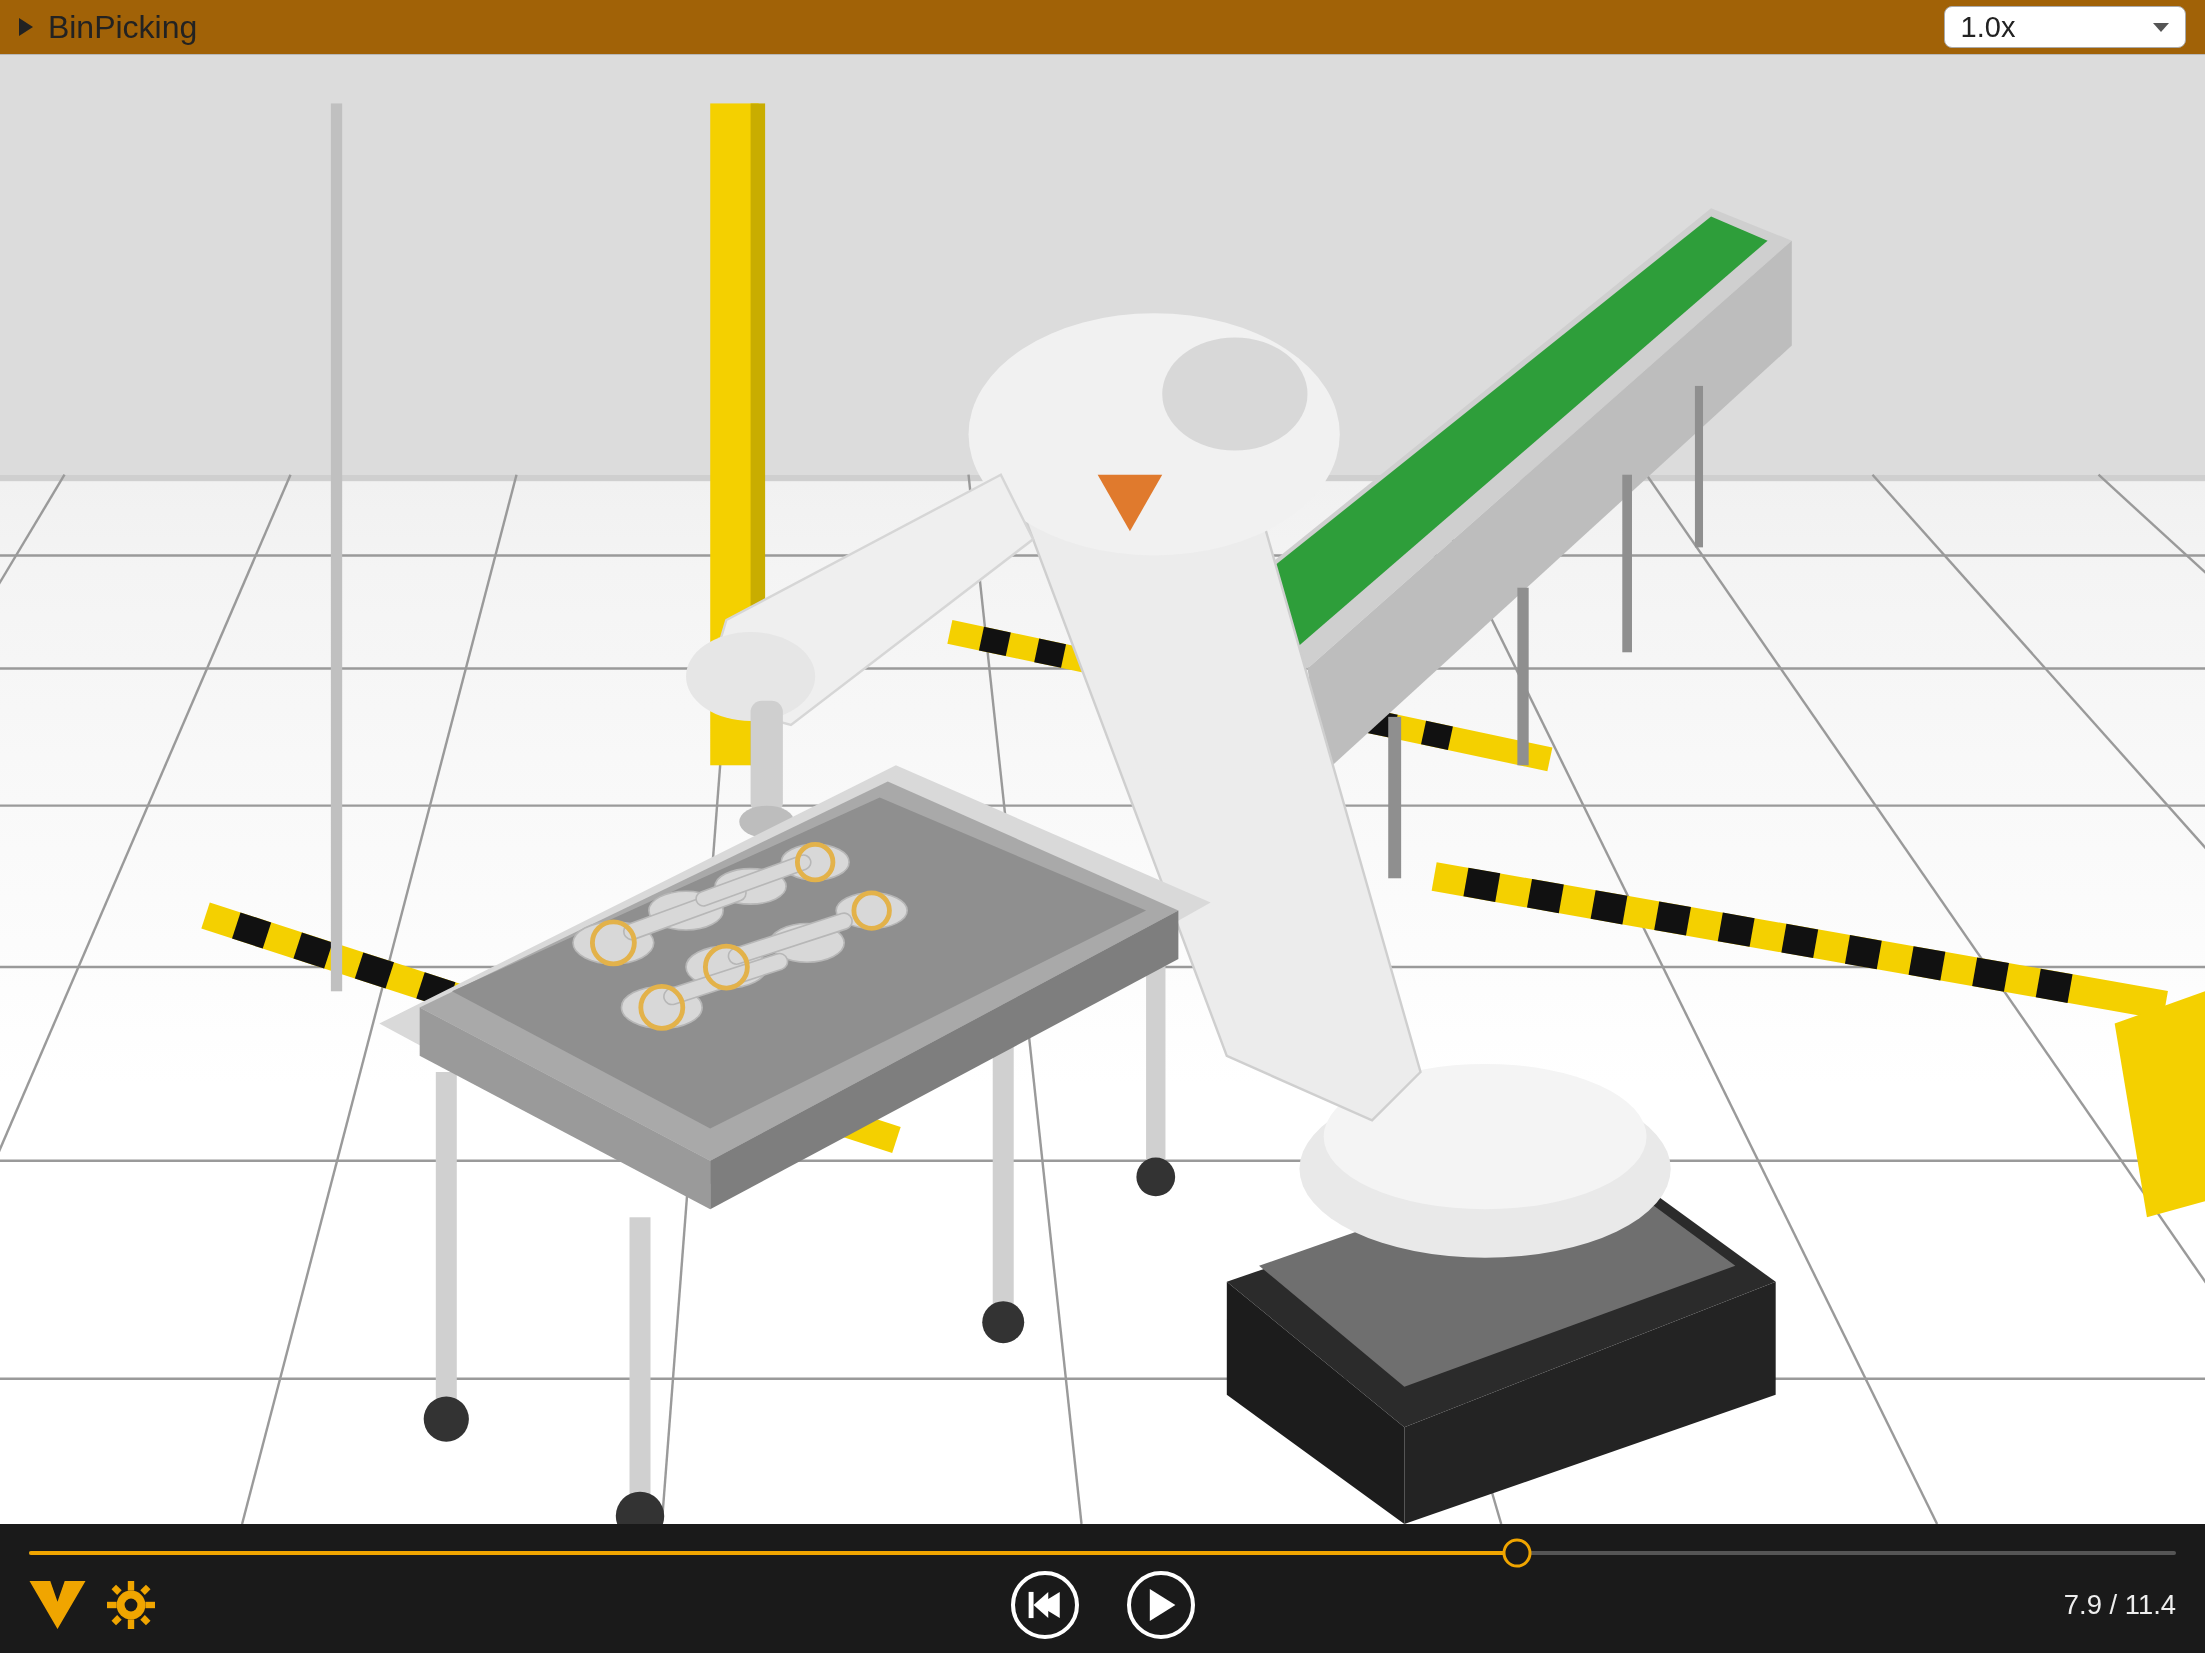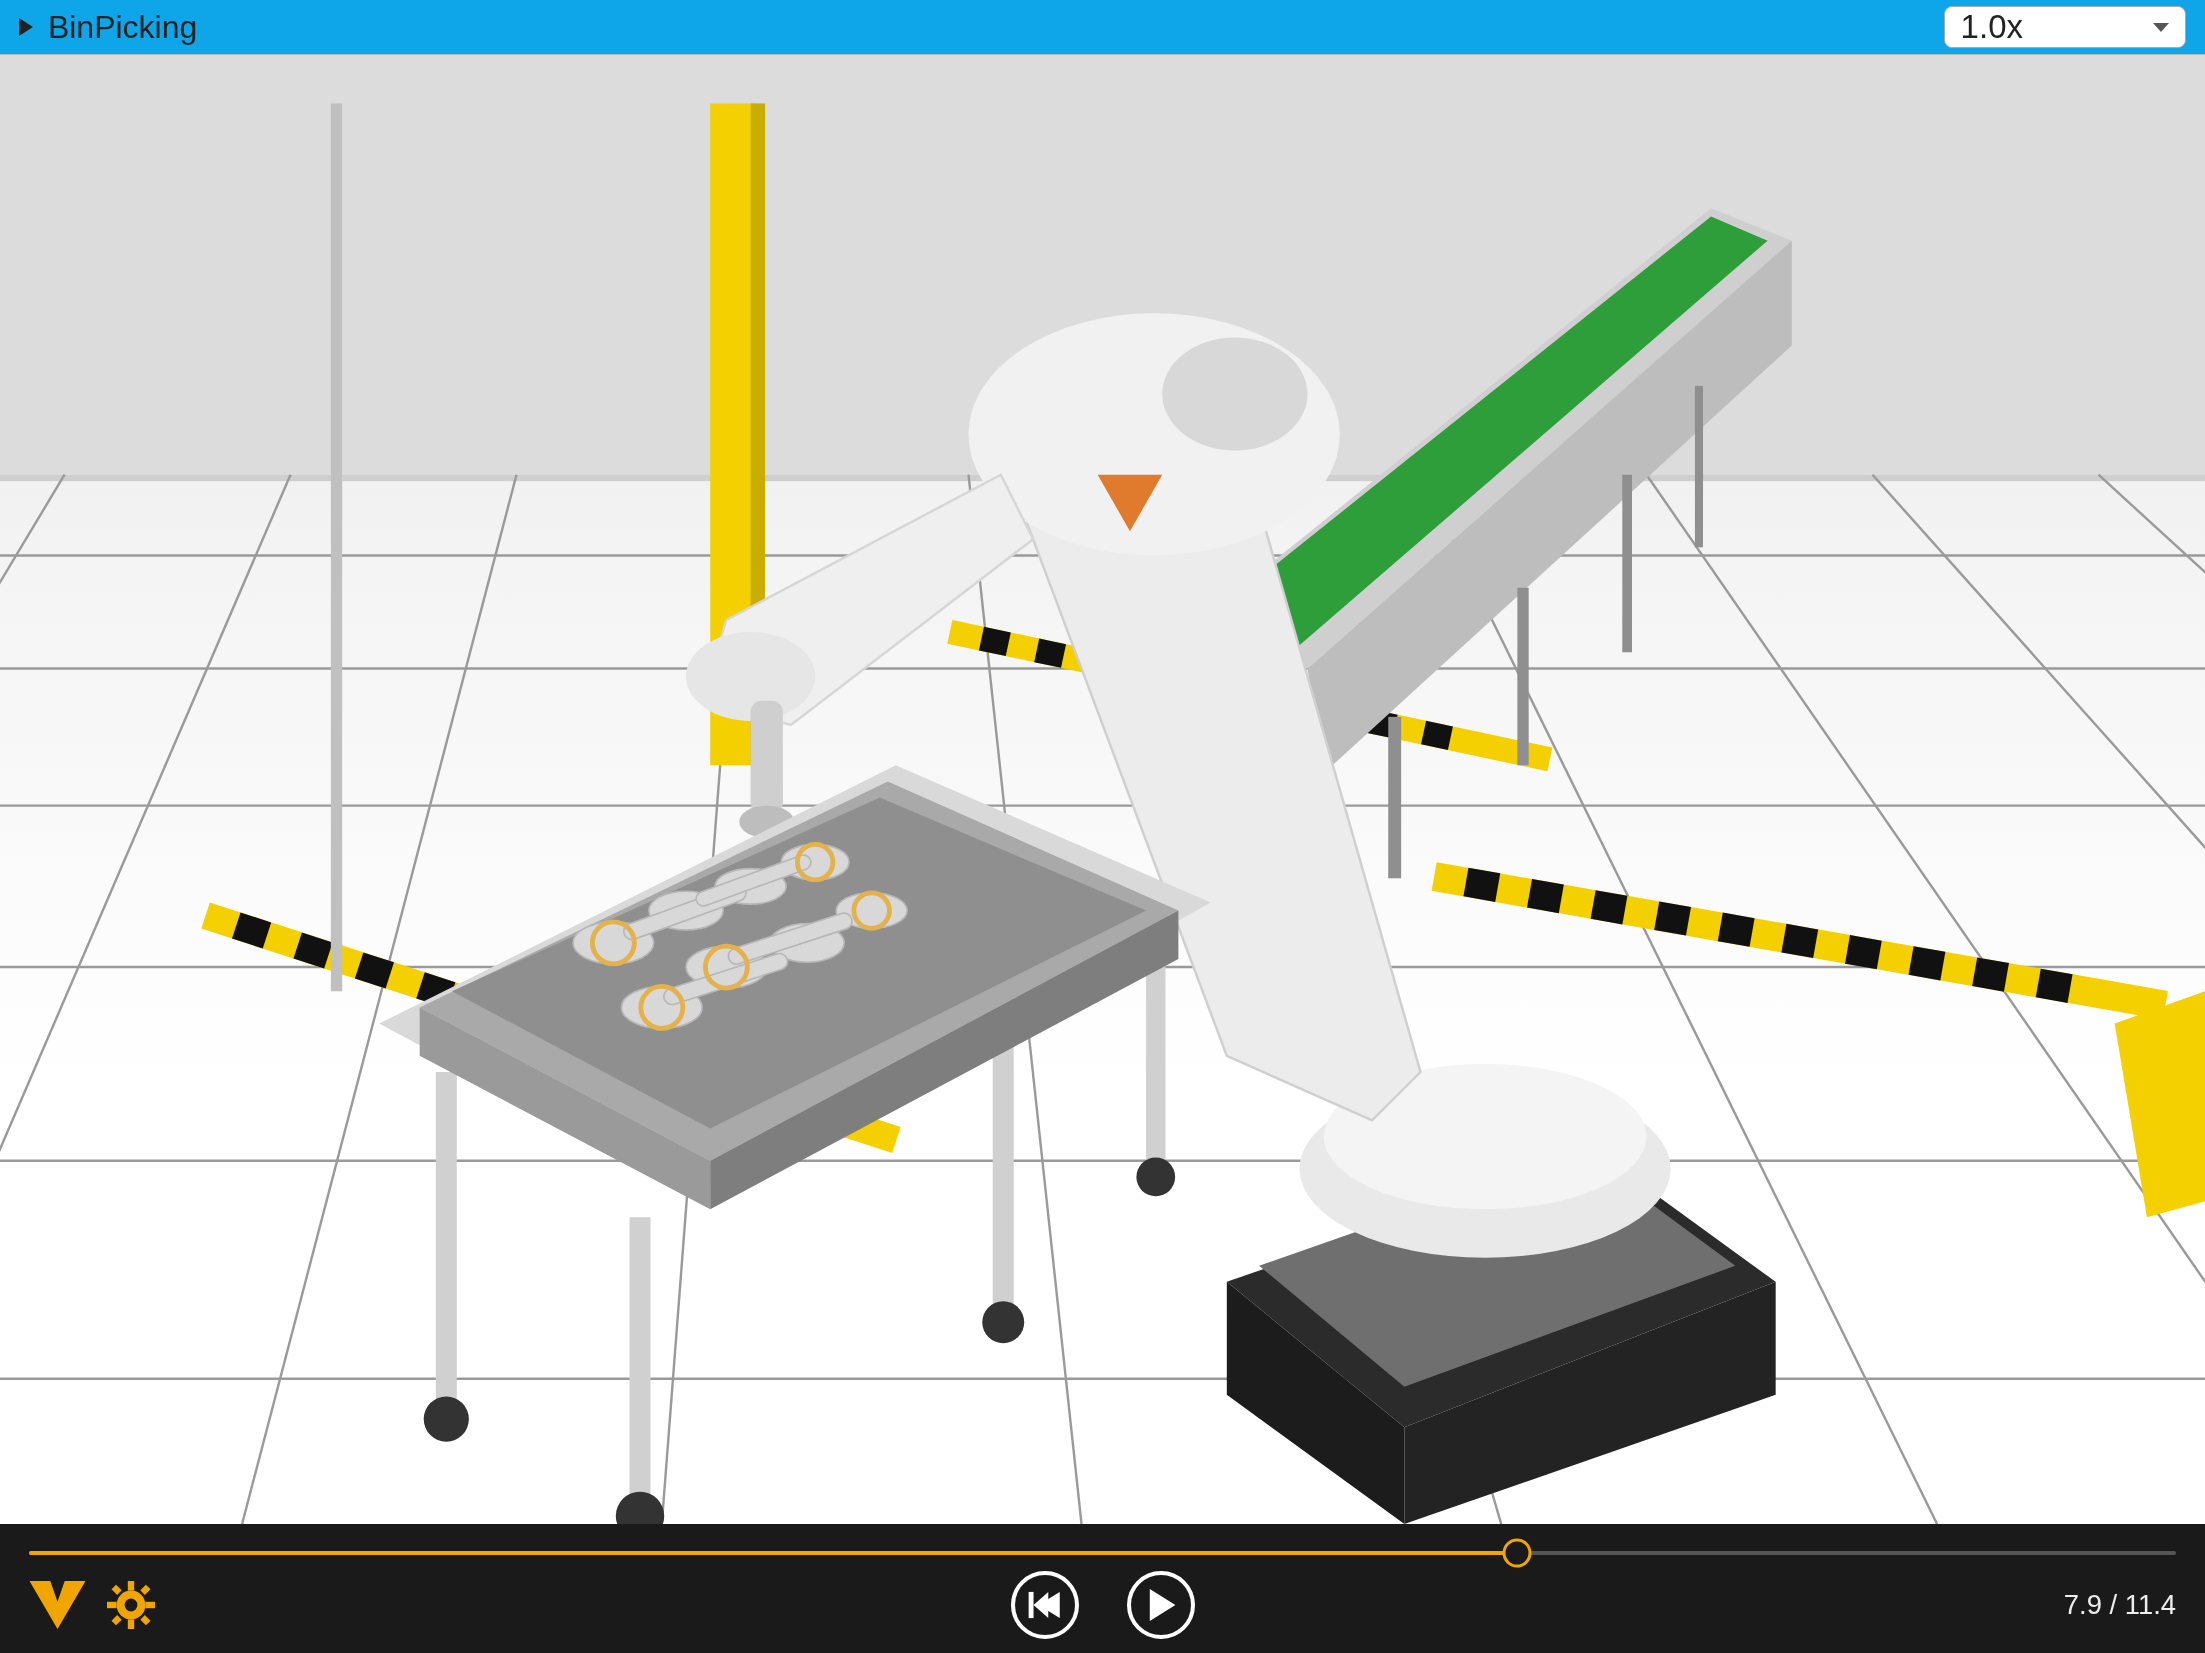--- a/index.html
+++ b/index.html
@@ -2,21 +2,21 @@
 <html style="font-size:13px"><head>
 <meta charset="utf-8">
 <style>
   * { margin: 0; padding: 0; box-sizing: border-box; }
   html, body { width: 100%; height: 100%; font-family: -apple-system, Helvetica, Arial, sans-serif; overflow: hidden; }
   body { display: flex; flex-direction: column; background: #e8e8e8; }
 
   
   .topbar {
     height: 55px;
-    background: #0ea5e9;
+    background: #a16207;
     border-bottom: 0.8px solid #b8b8b8;
     display: flex;
     align-items: center;
     padding: 0 19.4px;
     font-size: 32px;
     color: #222;
   }
   .topbar .play-tri {
     width: 0; height: 0;
     border-top: 9.7px solid transparent;
@@ -26,21 +26,21 @@
   }
   .topbar .title { flex: 0 0 auto; }
   .topbar .spacer { flex: 1; }
   .speed-select {
     width: 242px; height: 42px;
     background: #fff;
     border: 0.8px solid #aaa;
     border-radius: 8px;
     display: flex; align-items: center;
     padding: 0 16px;
-    font-size: 33px;
+    font-size: 29px;
     color: #222;
     justify-content: space-between;
     cursor: pointer;
   }
   .speed-select .chev {
     width: 0; height: 0;
     border-left: 8px solid transparent;
     border-right: 8px solid transparent;
     border-top: 9.7px solid #555;
   }

